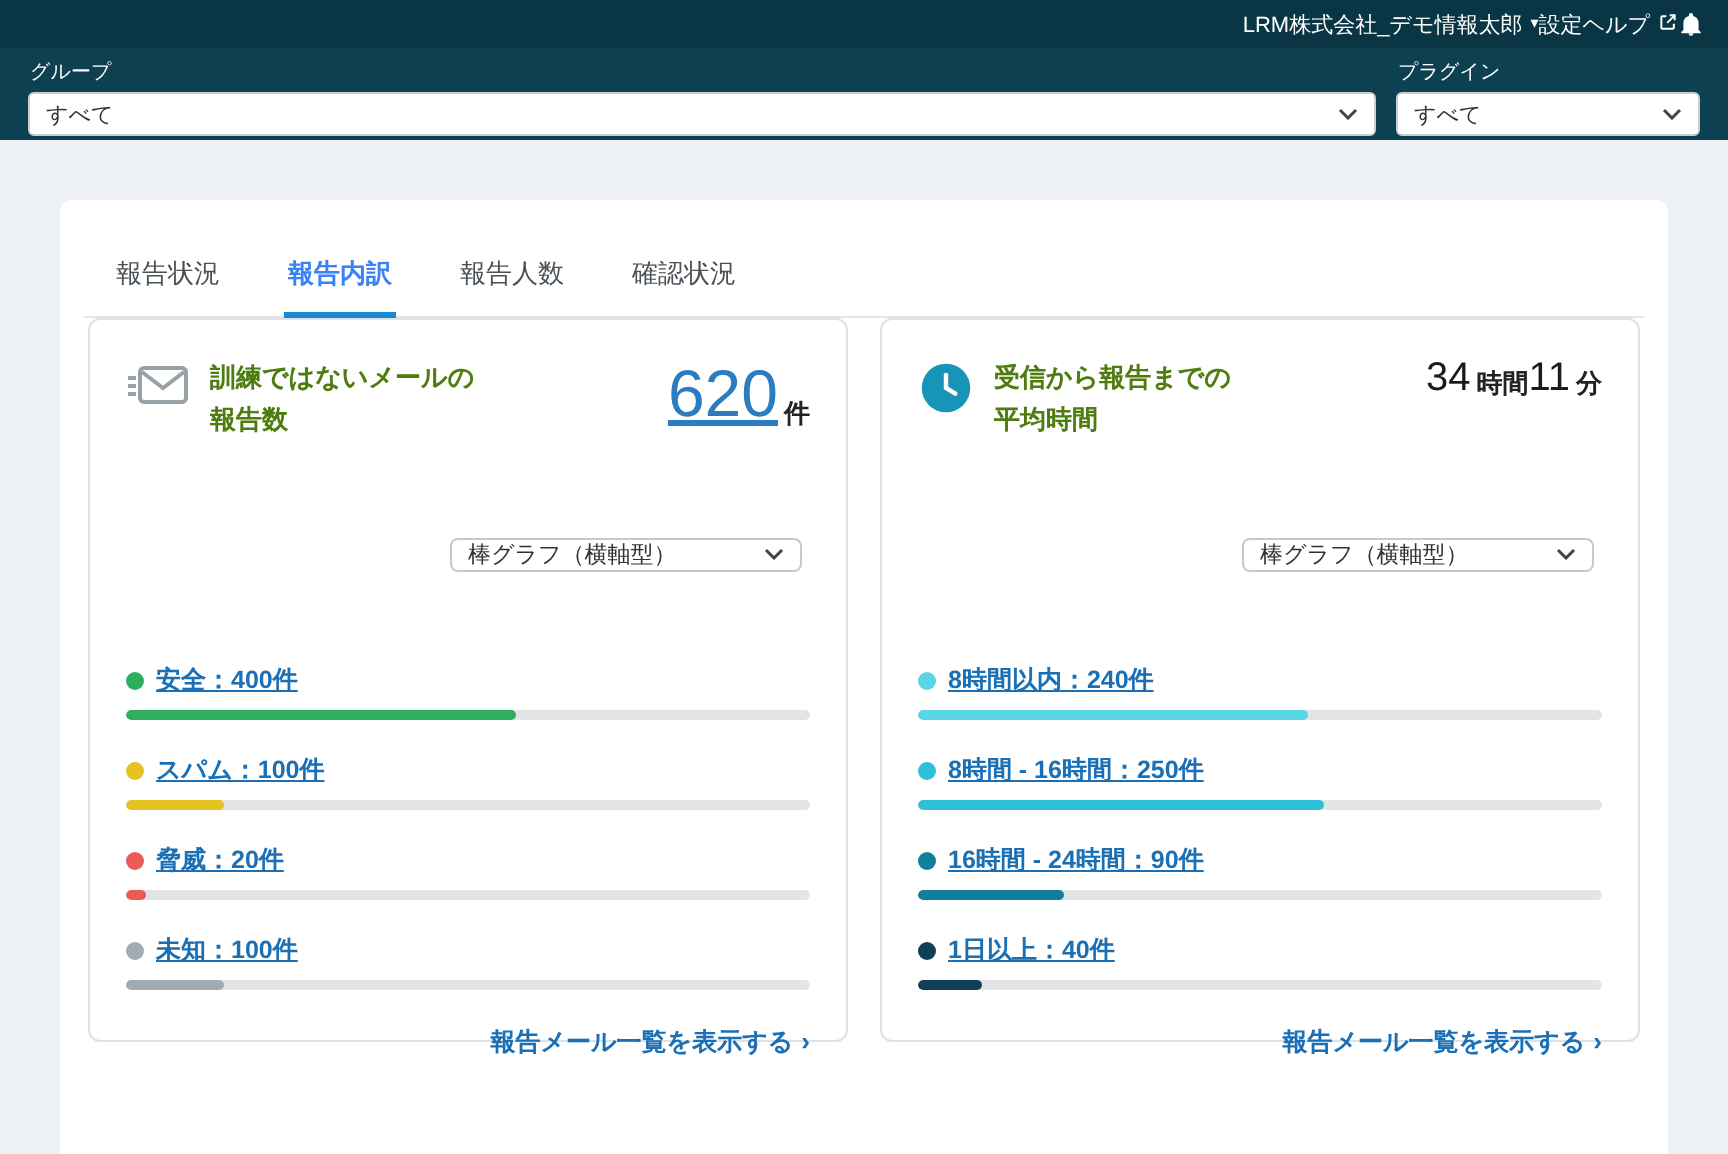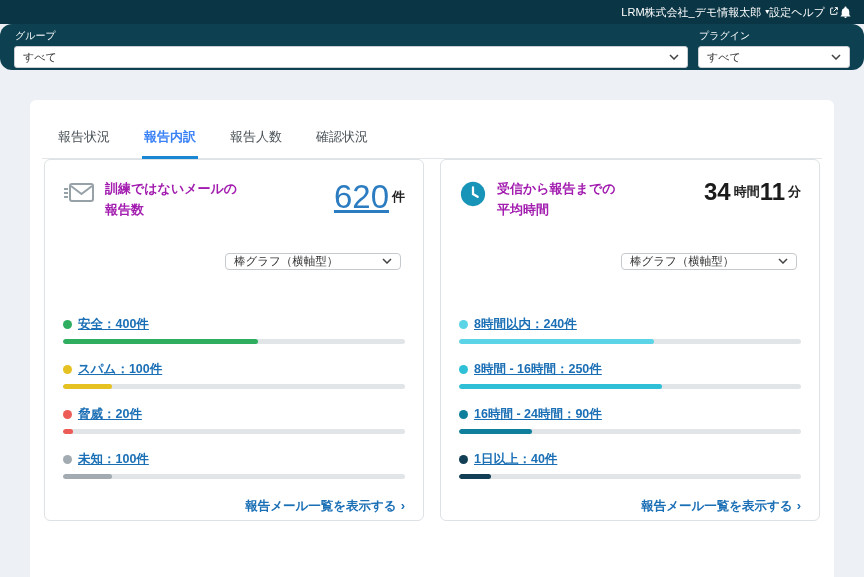--- a/index.html
+++ b/index.html
@@ -5,21 +5,21 @@
   * { margin:0; padding:0; box-sizing:border-box; }
   html,body { width:864px; height:577px; overflow:hidden; }
   body { font-family:"Liberation Sans","DejaVu Sans",sans-serif; background:#edf0f4; color:#222; }
 
   
   .topbar { height:24px; background:#0a3544; display:flex; align-items:center; justify-content:flex-end; padding:0 12px; }
   .topbar .tb-item { color:#fff; font-size:11px; display:flex; align-items:center; gap:4px; cursor:pointer; white-space:nowrap; }
   .tb-chev { font-size:8px; line-height:1; }
 
   
-  .filterbar { height:46px; background:#0d4152; display:flex; align-items:flex-start; gap:10px; padding:4px 14px 0;border-radius:12px; }
+  .filterbar { height:46px; background:#0d4152; display:flex; align-items:flex-start; gap:10px; padding:4px 14px 0; }
   .filter { display:flex; flex-direction:column; }
   .filter-group { flex:1; }
   .filter-plugin { width:152px; }
   .filter-label { color:#fff; font-size:10px; margin:1px 0 3px 1px; }
   .select { background:#fff; border:1px solid #c9ced3; border-radius:3px; height:22px; display:flex; align-items:center; justify-content:space-between; padding:0 8px; font-size:11px; color:#333; cursor:pointer; }
   .select svg { flex:none; }
 
   
   .main { height:507px; background:#edf0f4; }
   .panel { margin:30px 30px 0; background:#fff; border-radius:6px 6px 0 0; padding:24px 12px 0; height:600px; }
@@ -29,24 +29,24 @@
   .tab.active { color:#3b82f6; border-bottom-color:#1a87d2; font-weight:700; }
 
   .period { margin:20px 0 14px 14px; font-size:12px; color:#222; }
   .period b { font-weight:700; margin-right:2px; }
 
   .cards { display:flex; gap:16px; margin:0 2px; }
   .card { flex:1; border:1px solid #dde2e6; border-radius:6px; padding:18px 18px 14px; height:362px; display:flex; flex-direction:column; background:#fff; }
 
   .card-head { display:flex; align-items:flex-start; }
   .head-icon { flex:none; margin-top:2px; }
-  .head-title { margin:1px 0 0 10px; font-weight:700; font-size:13px; line-height:1.6; color:#a21caf; }
-  .head-num { margin-left:auto; white-space:nowrap; display:flex; align-items:center; }
+  .head-title { margin:1px 0 16px 10px; font-weight:700; font-size:13px; line-height:1.6; color:#4d7c0f; }
+  .head-num { margin-left:auto; white-space:nowrap; display:flex; align-items:flex-end; }
   .big-link { font-size:33px; color:#2b7cc0; text-decoration:underline; cursor:pointer; font-weight:400; }
-  .big-num { font-size:24px; color:#1b1b1b; font-weight:700; }
+  .big-num { font-size:20px; color:#1b1b1b; font-weight:400; }
   .num-unit { font-size:13px; color:#222; margin-left:3px; font-weight:700; }
 
   .card-select { width:176px; height:26px; border:1px solid #c5cace; border-radius:4px; margin:32px 4px 0 auto; font-size:11.5px; }
 
   .rows { margin-top:34px; }
   .row { margin-bottom:17px;margin-top:12px; }
   .row-label { display:flex; align-items:center; gap:6px; }
   .dot { width:9px; height:9px; border-radius:50%; flex:none; }
   .row-link { font-size:12.5px; font-weight:700; color:#1b6fb5; text-decoration:underline; cursor:pointer; }
   .track { margin-top:6px; height:5px; border-radius:3px; background:#e2e5e8; overflow:hidden; }

